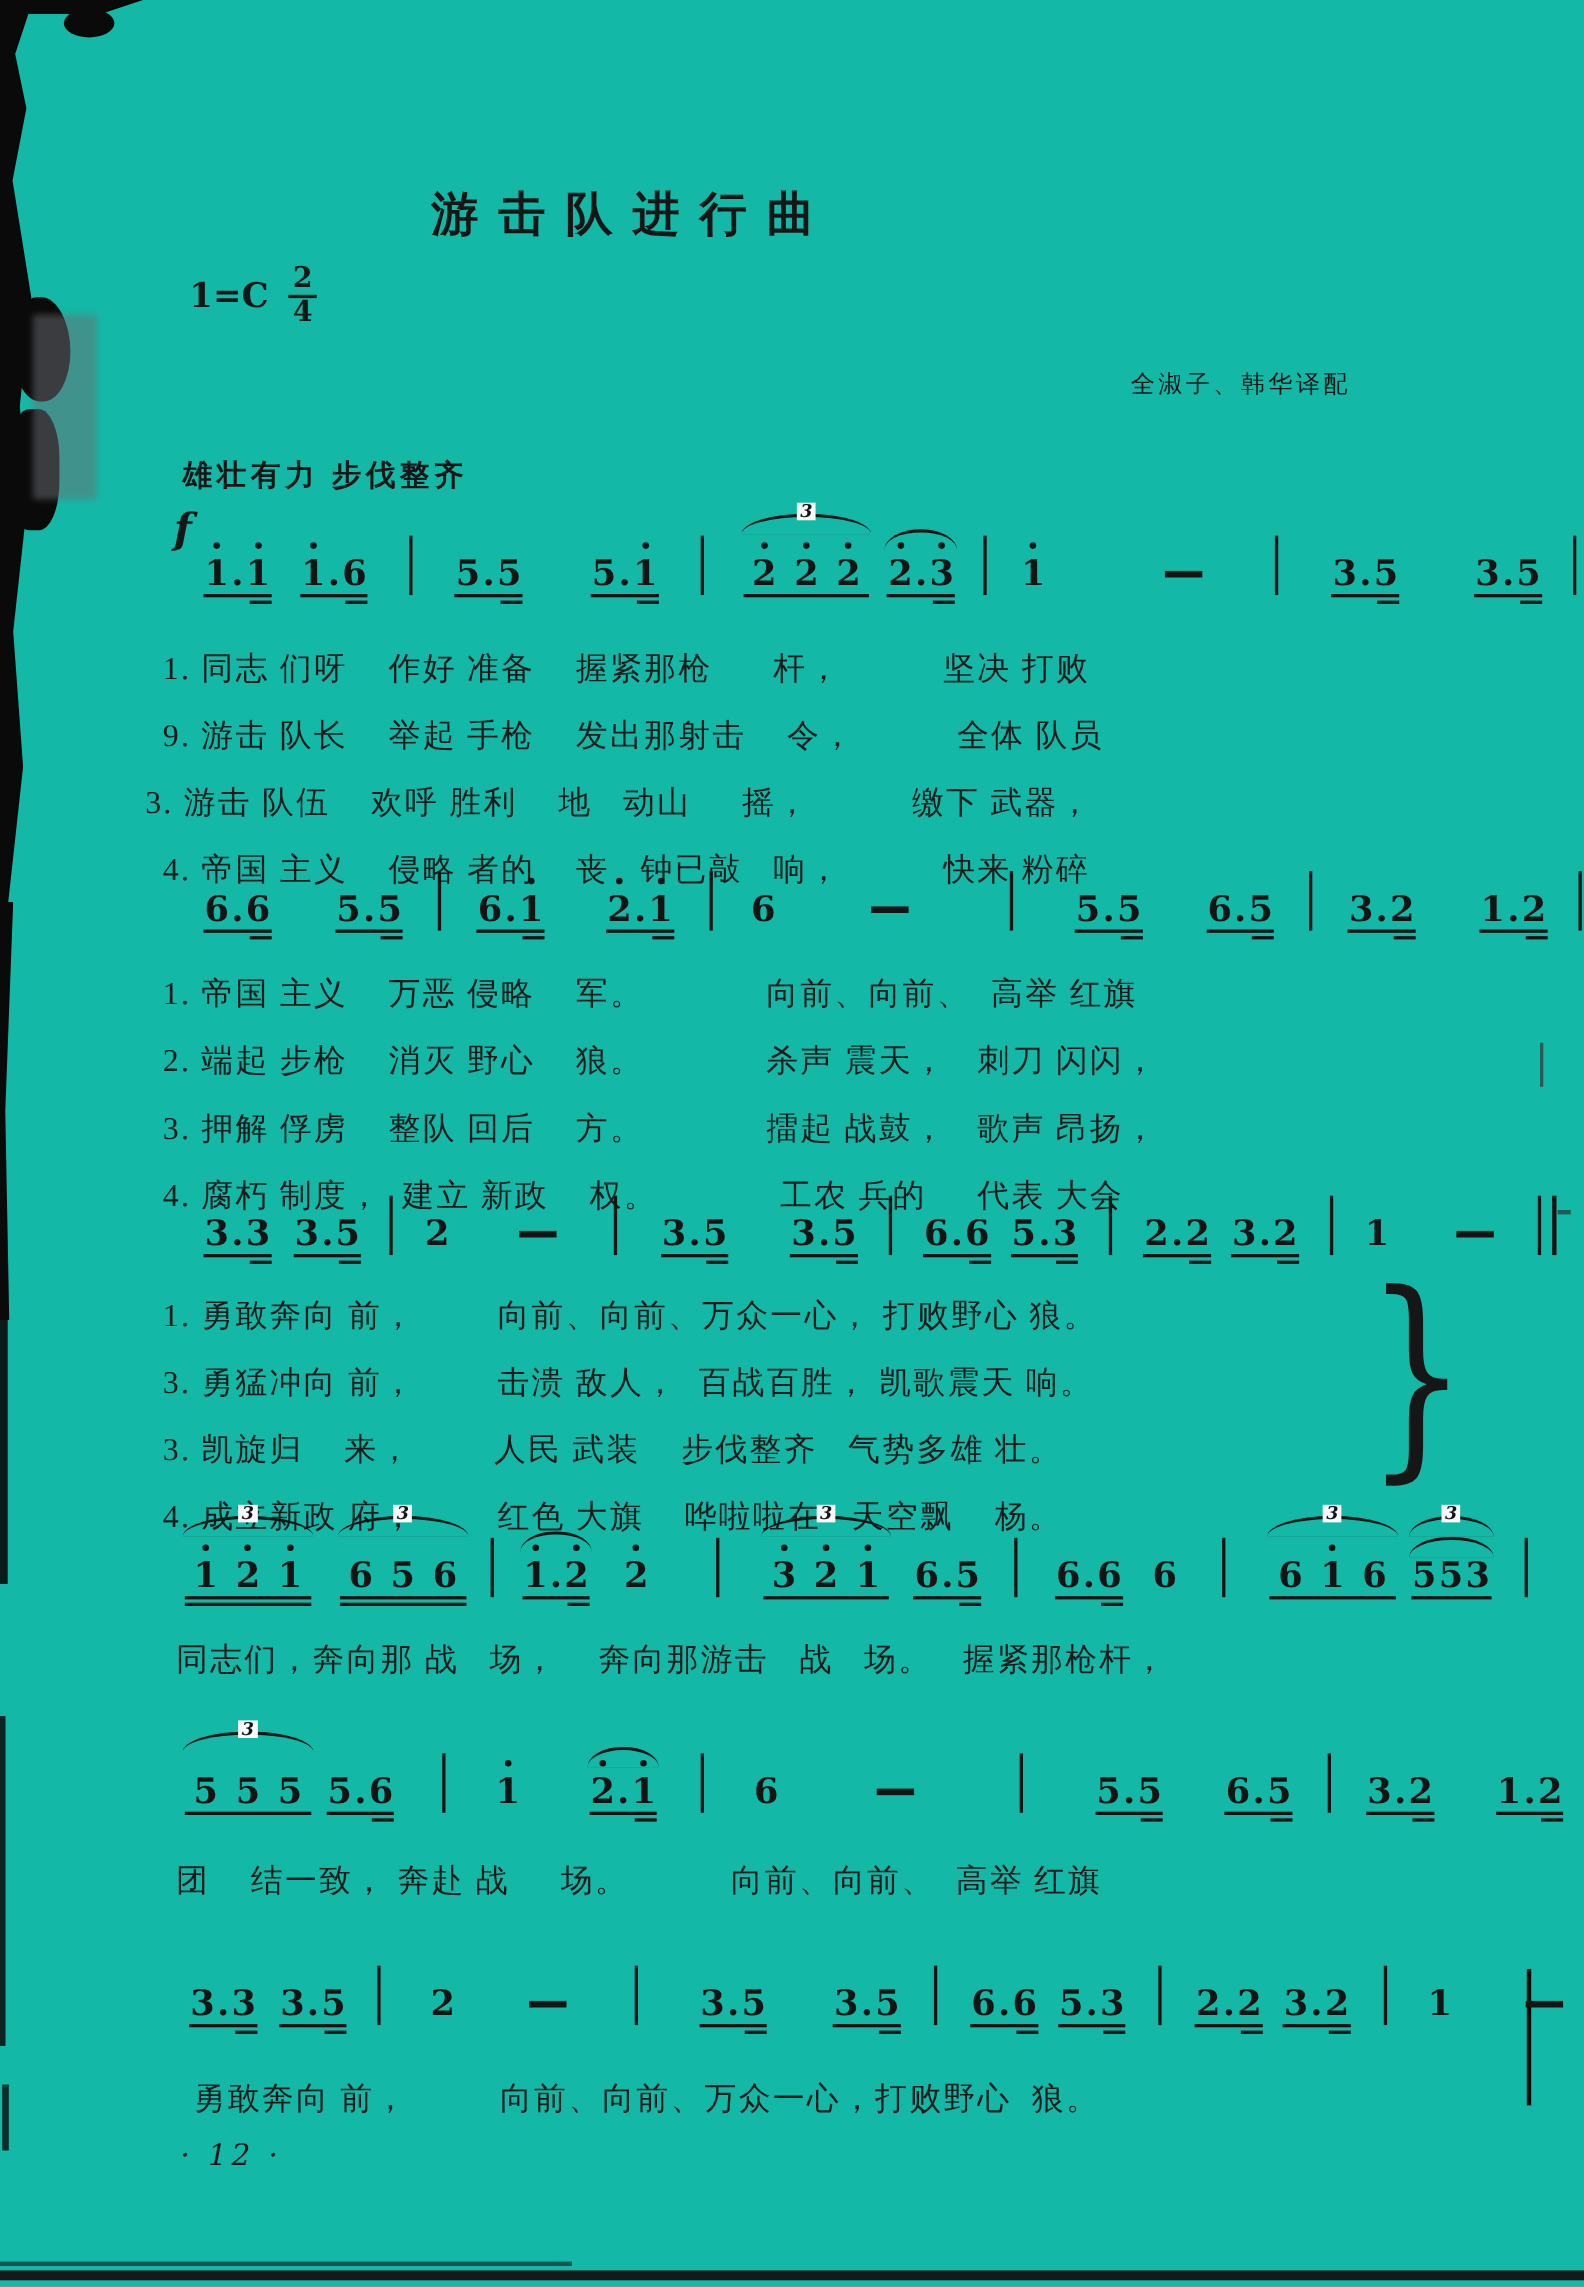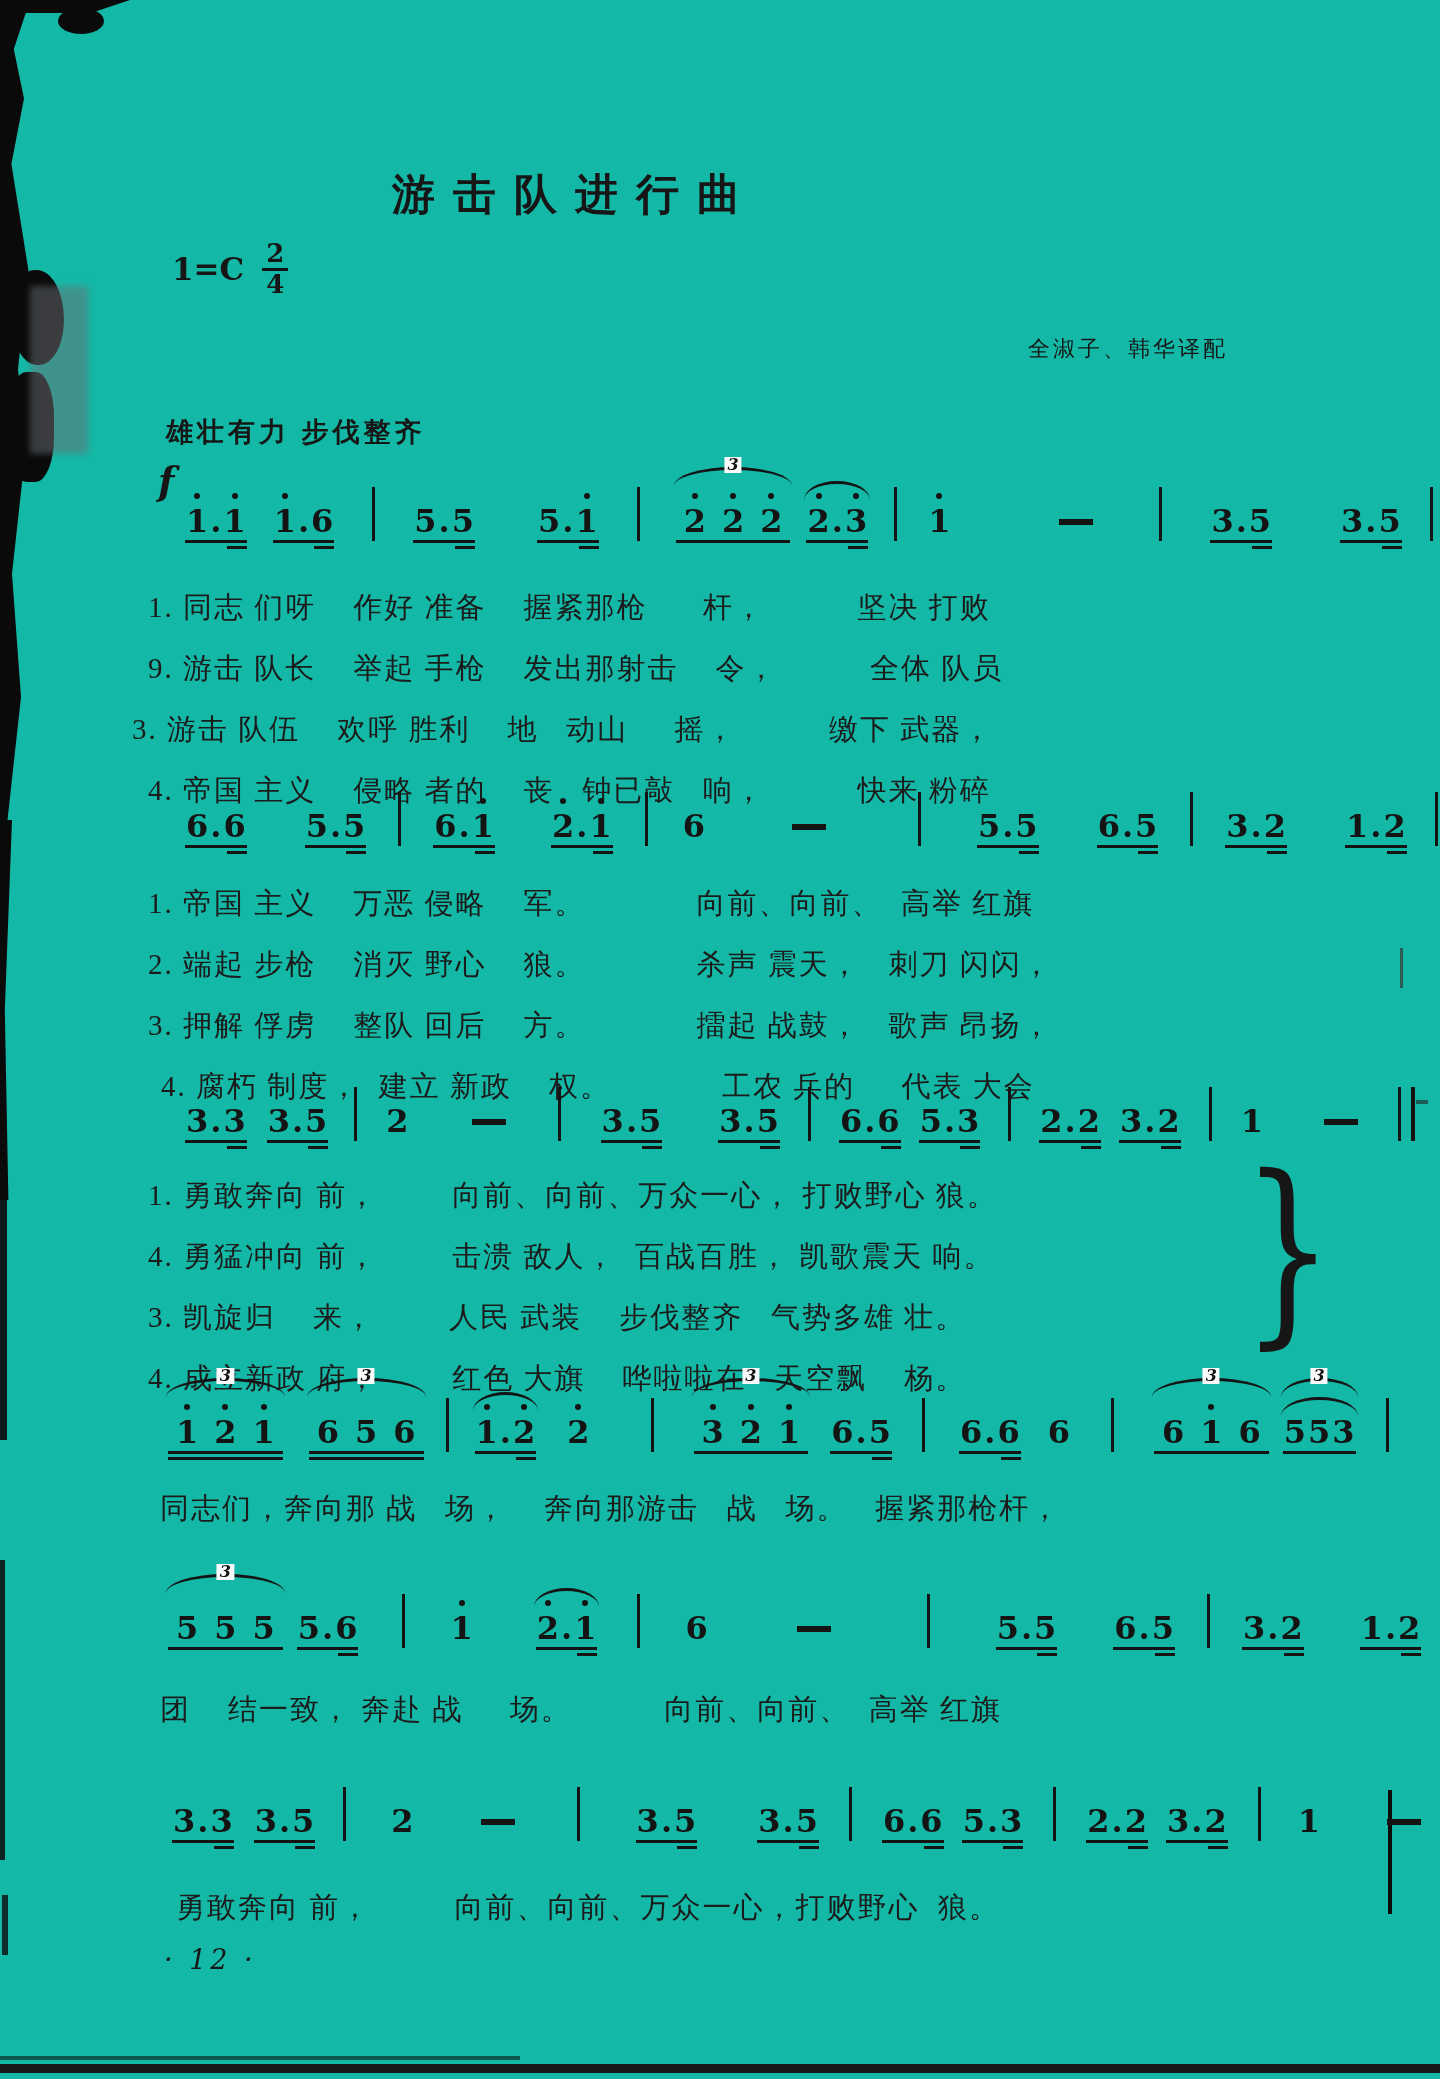--- a/index.html
+++ b/index.html
@@ -218,21 +218,21 @@
           <span class="ch">.</span>
           <span class="ch">2</span>
           <i class="ul"></i>
           <i class="ul ulast"></i>
         </span>
         <div class="bar"></div>
       </div>
       <div class="lyric-line" style="left: 148px; top: 884px;">1. 帝国 主义    万恶 侵略    军。            向前、向前、  高举 红旗</div>
       <div class="lyric-line" style="left: 148px; top: 945px;">2. 端起 步枪    消灭 野心    狼。            杀声 震天，   刺刀 闪闪，</div>
       <div class="lyric-line" style="left: 148px; top: 1006px;">3. 押解 俘虏    整队 回后    方。            擂起 战鼓，   歌声 昂扬，</div>
-      <div class="lyric-line" style="left: 161px; top: 1067px;">4. 腐朽 制度，  建立 新政    权。            工农 兵的     代表 大会</div>
+      <div class="lyric-line" style="left: 148px; top: 1067px;">4. 腐朽 制度，  建立 新政    权。            工农 兵的     代表 大会</div>
       <div class="notes-row" style="left: 185px; top: 1087px;">
         <span class="grp" style="margin-right: 20px;">
           <span class="ch">3</span>
           <span class="ch">.</span>
           <span class="ch">3</span>
           <i class="ul"></i>
           <i class="ul ulast"></i>
         </span>
         <span class="grp" style="margin-right: 26px;">
           <span class="ch">3</span>
@@ -292,21 +292,21 @@
           <i class="ul ulast"></i>
         </span>
         <div class="bar" style="margin-right: 28px;"></div>
         <span class="grp" style="margin-right: 60px;">
           <span class="ch">1</span>
         </span>
         <div class="dash" style="margin-right: 40px;"></div>
         <div class="bar bar2"></div>
       </div>
       <div class="lyric-line" style="left: 148px; top: 1176px;">1. 勇敢奔向 前，        向前、向前、万众一心， 打败野心 狼。</div>
-      <div class="lyric-line" style="left: 148px; top: 1237px;">4. 勇猛冲向 前，        击溃 敌人，  百战百胜， 凯歌震天 响。</div>
+      <div class="lyric-line" style="left: 148px; top: 1237px;">3. 勇猛冲向 前，        击溃 敌人，  百战百胜， 凯歌震天 响。</div>
       <div class="lyric-line" style="left: 148px; top: 1298px;">3. 凯旋归    来，        人民 武装    步伐整齐   气势多雄 壮。</div>
       <div class="lyric-line" style="left: 148px; top: 1359px;">4. 成立新政 府，        红色 大旗    哗啦啦在   天空飘    杨。</div>
       <div class="notes-row" style="left: 168px; top: 1398px;">
         <span class="grp sep" style="margin-right: 26px;">
           <span class="ch hi">1</span>
           <span class="ch hi">2</span>
           <span class="ch hi">1</span>
           <i class="ul"></i>
           <i class="ul u2"></i>
           <i class="tri">

